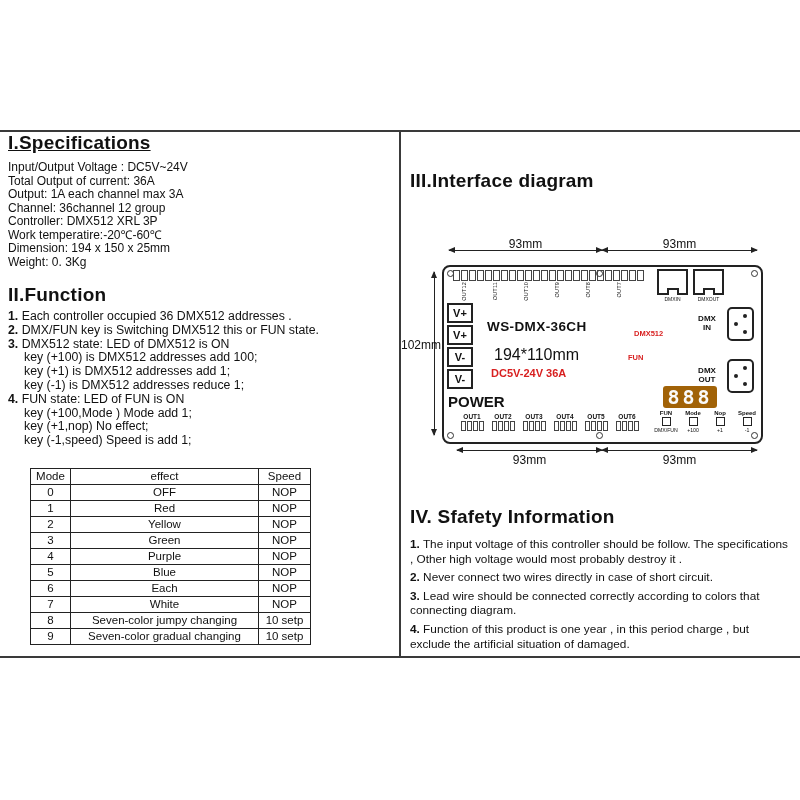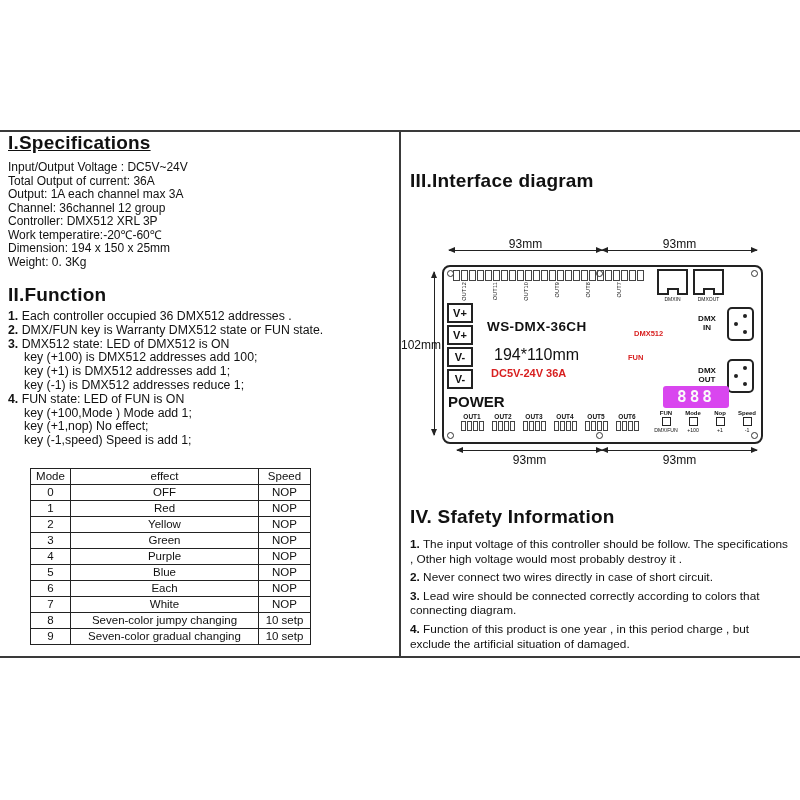--- a/index.html
+++ b/index.html
@@ -80,22 +80,22 @@
   .lbl-dmx512{left:190px;top:62px}.lbl-fun{left:184px;top:86px}
   .red{color:var(--red,#d81f1f);}
 
   .conn-label{position:absolute;font-size:8px;font-weight:bold;line-height:9px;text-align:center;width:28px;}
   .conn-label.cin{left:249px;top:47px}.conn-label.cout{left:249px;top:99px}
   .connector{position:absolute;left:283px;width:27px;height:34px;border:2px solid #222;border-radius:5px;box-sizing:border-box;}
   .connector.kin{top:40px}.connector.kout{top:92px}
   .cdot{position:absolute;width:4px;height:4px;background:#222;border-radius:50%;}
   .cdot.d1{left:14px;top:5px}.cdot.d2{left:5px;top:13px}.cdot.d3{left:14px;top:21px}
 
-  .display{position:absolute;left:219px;top:119px;width:66px;height:22px;background:#d946ef;border-radius:3px;
-           color:#fafafa;font-family:"DejaVu Sans Mono",monospace;font-weight:bold;font-size:16px;
+  .display{position:absolute;left:219px;top:119px;width:54px;height:22px;background:#a16207;border-radius:3px;
+           color:#fafafa;font-family:"DejaVu Sans Mono",monospace;font-weight:bold;font-size:20px;
            line-height:22px;text-align:center;letter-spacing:3px;}
   .power{position:absolute;left:4px;top:126px;font-size:15px;font-weight:bold;}
 
   .out-groups{position:absolute;left:14px;top:146px;display:flex;gap:3px;}
   .out-group{width:28px;}
   .out-label{font-size:6.5px;font-weight:bold;text-align:center;}
   .out-squares{display:flex;gap:1px;justify-content:center;margin-top:1px;}
   .osq{width:5px;height:10px;border:1px solid #444;box-sizing:border-box;}
 
   .button-groups{position:absolute;left:210px;top:143px;display:flex;gap:3px;}
@@ -125,21 +125,21 @@
         <div class="spec-line">Channel: 36channel 12 group</div>
         <div class="spec-line">Controller: DMX512 XRL 3P</div>
         <div class="spec-line">Work temperatire:-20℃-60℃</div>
         <div class="spec-line">Dimension: 194 x 150 x 25mm</div>
         <div class="spec-line">Weight: 0. 3Kg</div>
       </div>
 
     <div class="sec-title func-title">II.Function</div>
     <div class="function-list">
         <div class="fn-item"><span class="fn-num">1.</span><span> Each controller occupied 36 DMX512 addresses .</span></div>
-        <div class="fn-item"><span class="fn-num">2.</span><span> DMX/FUN key is Warranty DMX512 state or FUN state.</span></div>
+        <div class="fn-item"><span class="fn-num">2.</span><span> DMX/FUN key is Switching DMX512 this or FUN state.</span></div>
         <div class="fn-item"><span class="fn-num">3.</span><span> DMX512 state: LED of DMX512 is ON</span></div>
         <div class="fn-sub">key (+100) is DMX512 addresses add 100;</div>
         <div class="fn-sub">key (+1) is DMX512 addresses add 1;</div>
         <div class="fn-sub">key (-1) is DMX512 addresses reduce 1;</div>
         <div class="fn-item"><span class="fn-num">4.</span><span> FUN state: LED of FUN is ON</span></div>
         <div class="fn-sub">key (+100,Mode ) Mode add 1;</div>
         <div class="fn-sub">key (+1,nop) No effect;</div>
         <div class="fn-sub">key (-1,speed) Speed is add 1;</div>
       </div>
 

